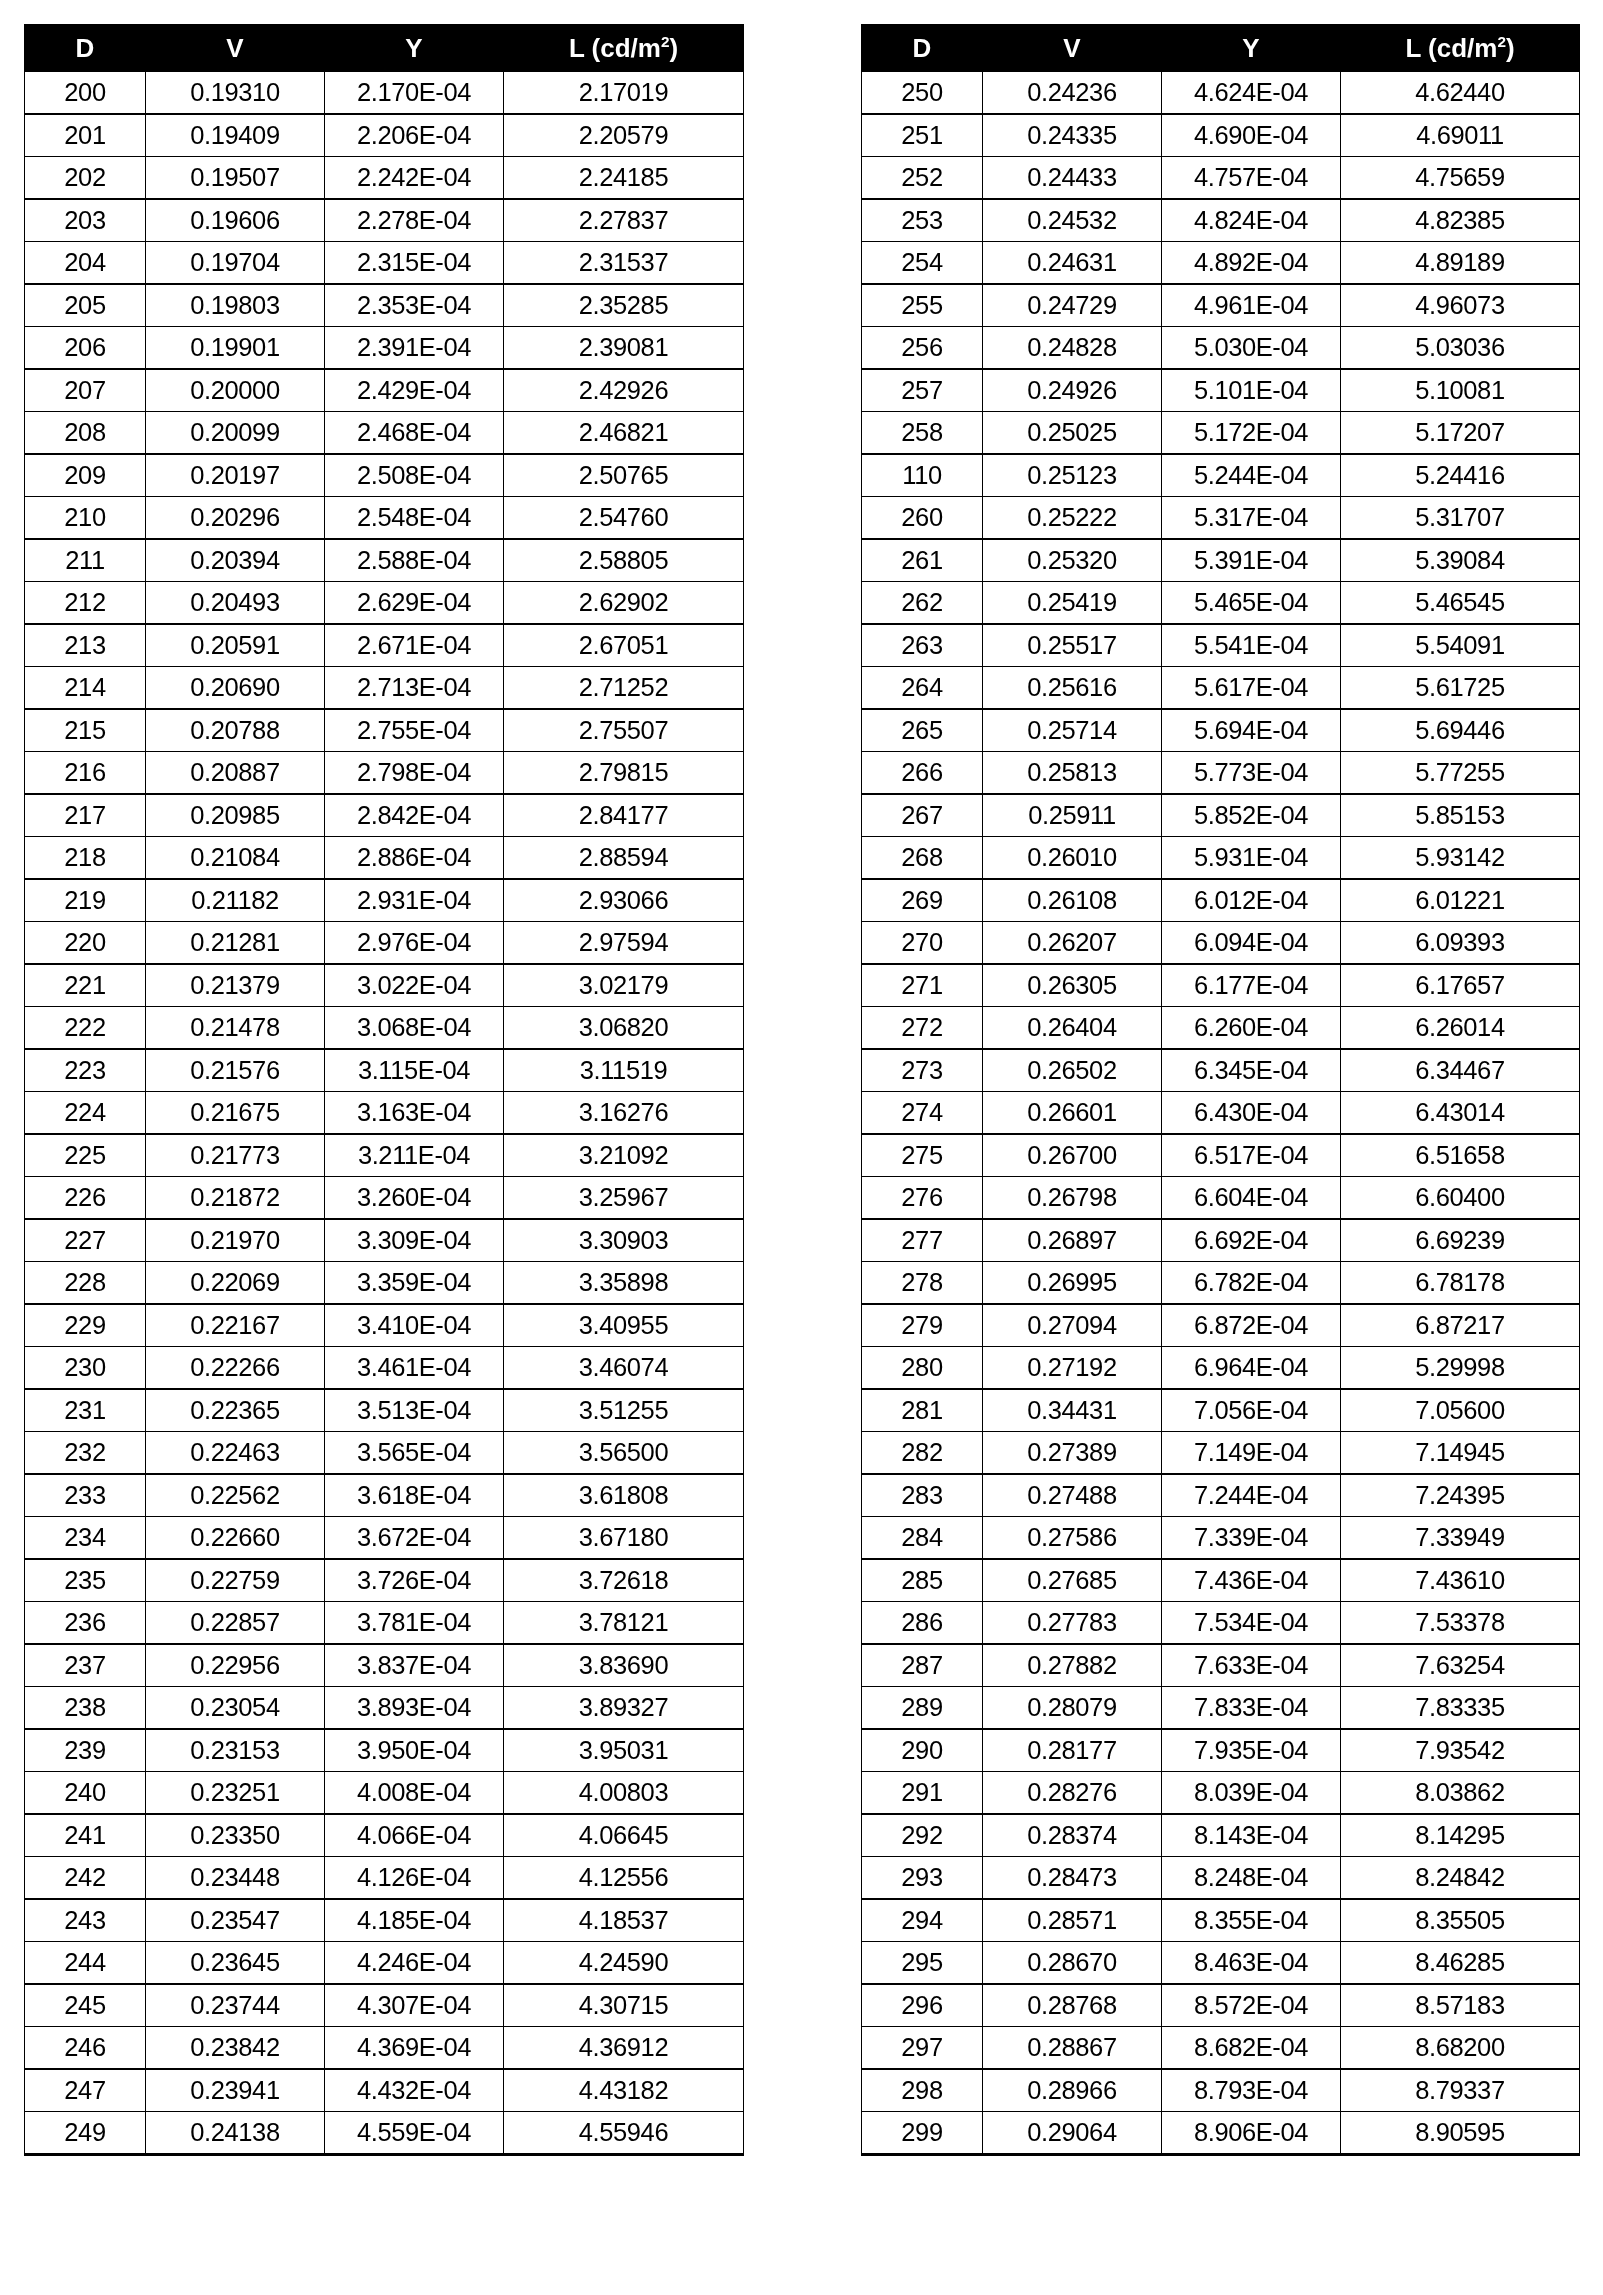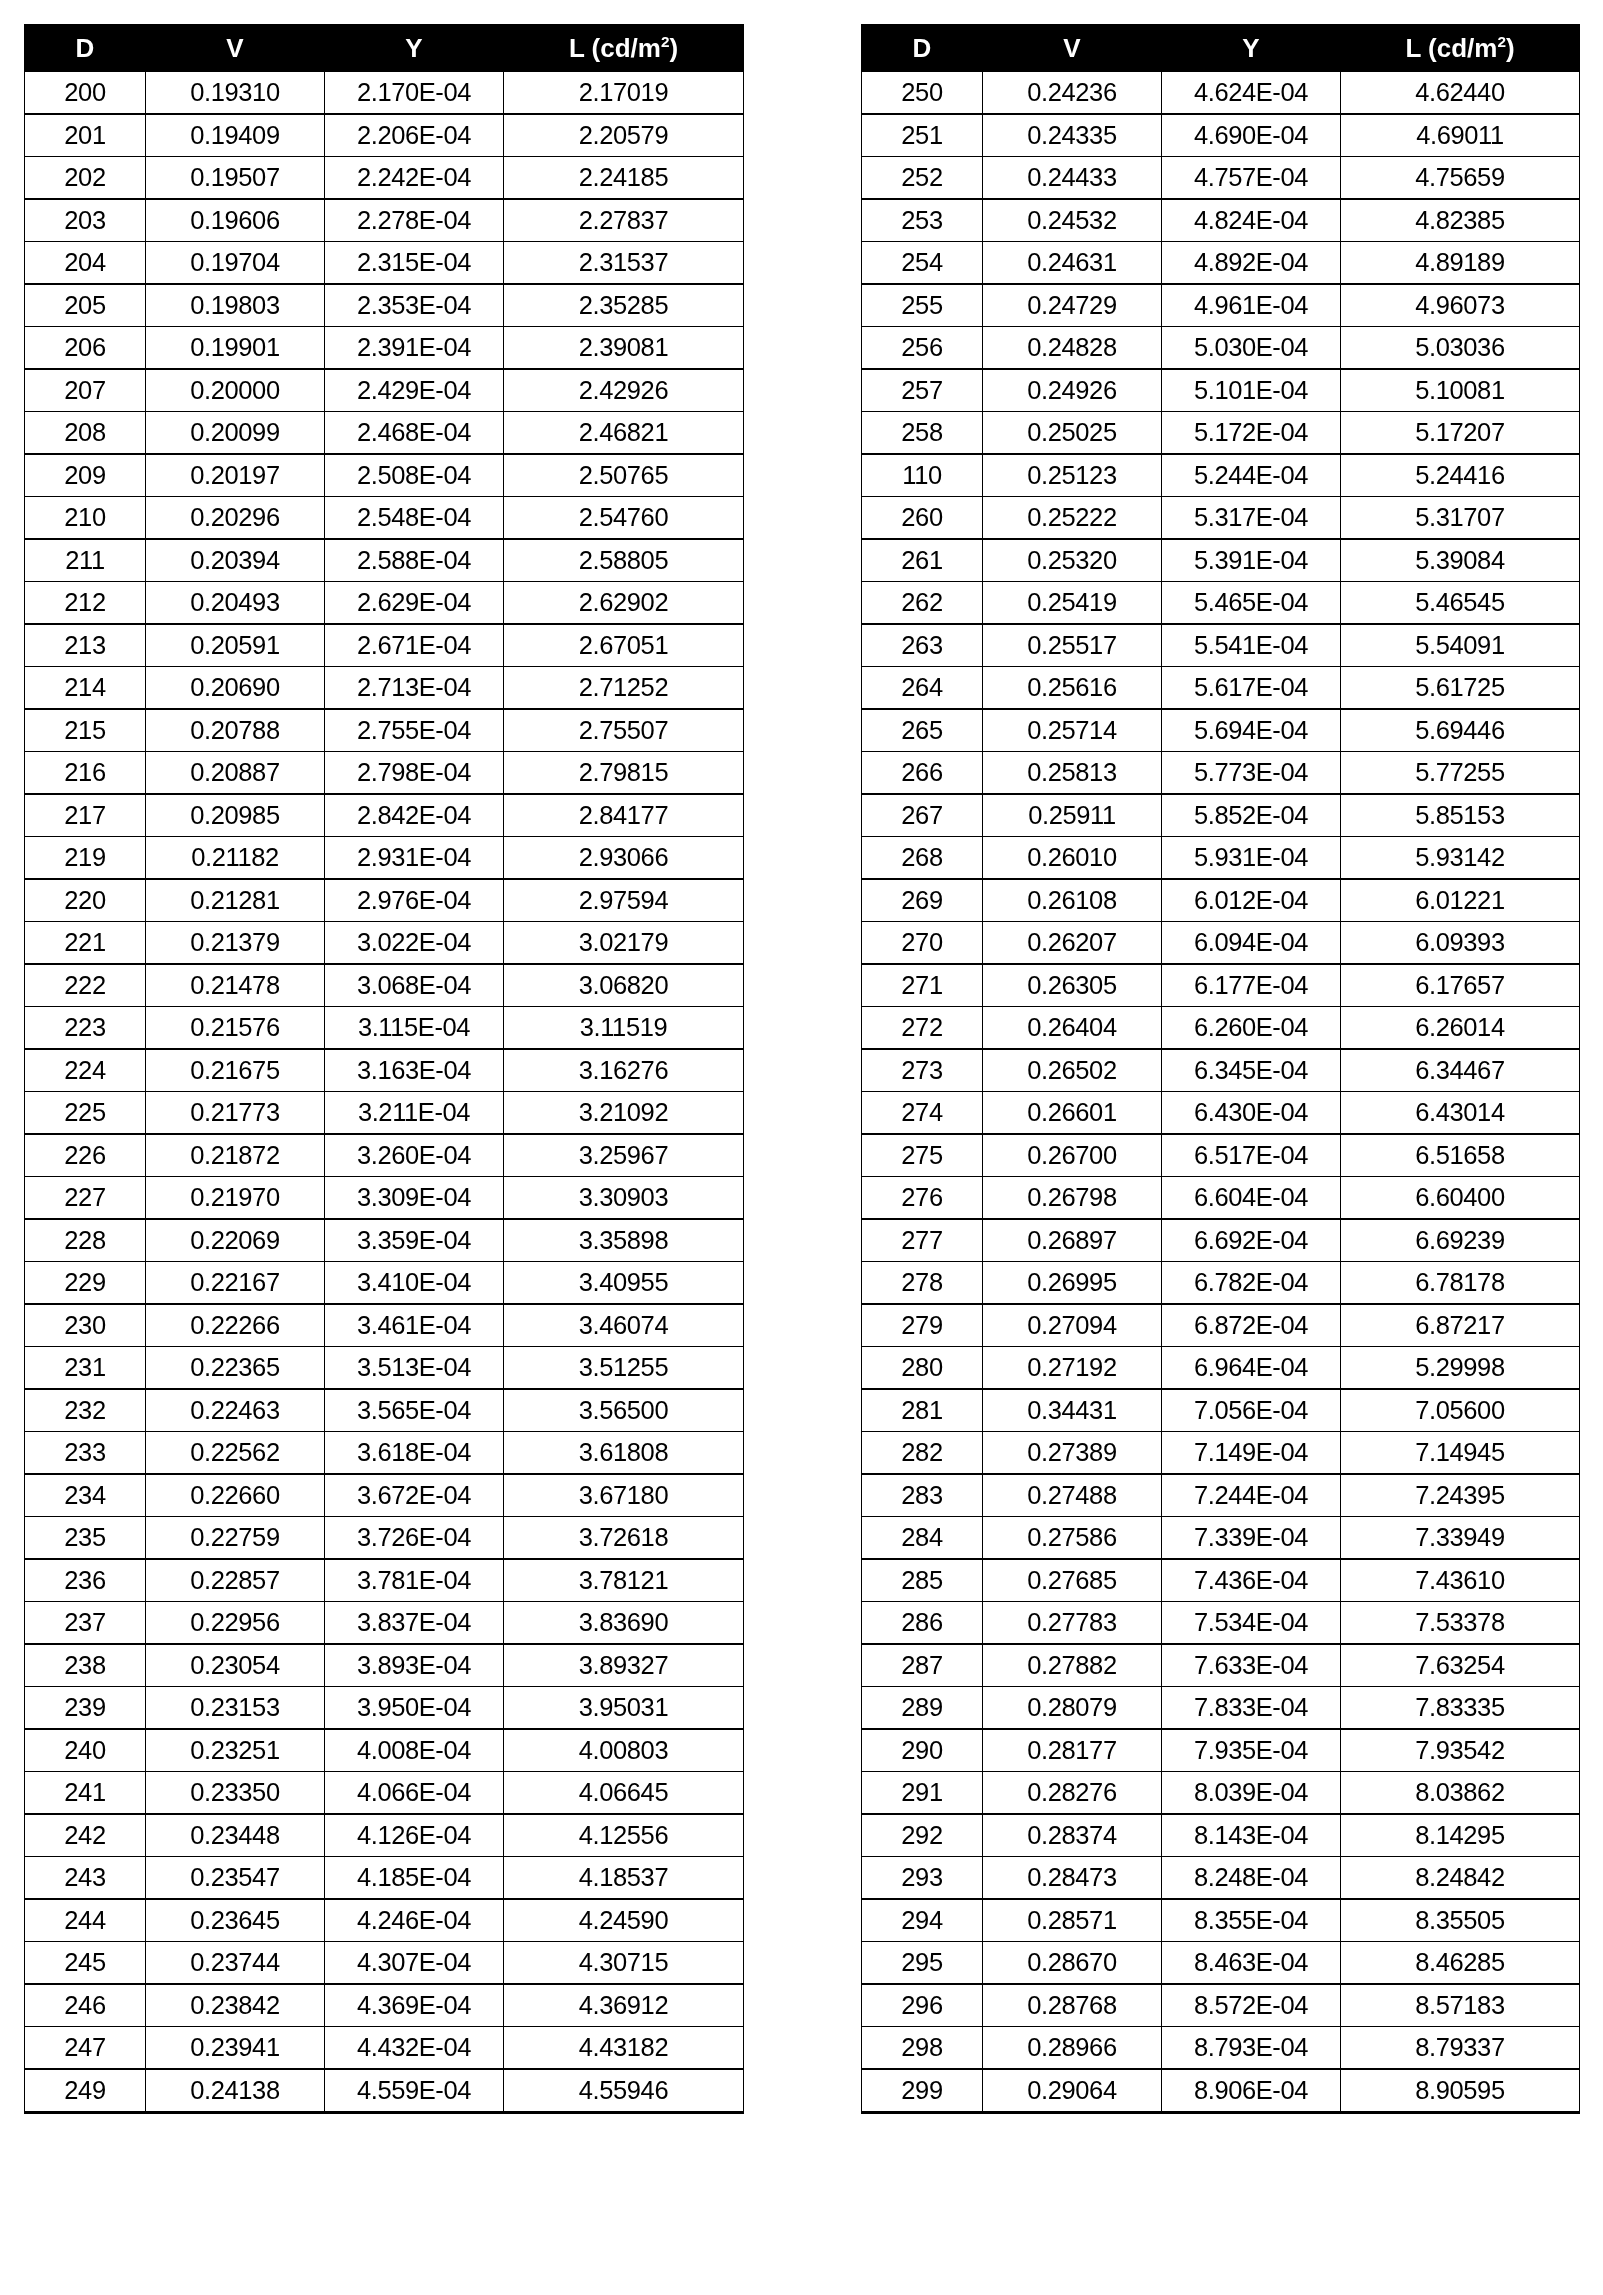--- a/index.html
+++ b/index.html
@@ -178,20 +178,26 @@
         <td>2.798E-04</td>
         <td>2.79815</td>
       </tr>
       <tr>
         <td>217</td>
         <td>0.20985</td>
         <td>2.842E-04</td>
         <td>2.84177</td>
       </tr>
       <tr>
+        <td>218</td>
+        <td>0.21084</td>
+        <td>2.886E-04</td>
+        <td>2.88594</td>
+      </tr>
+      <tr>
         <td>219</td>
         <td>0.21182</td>
         <td>2.931E-04</td>
         <td>2.93066</td>
       </tr>
       <tr>
         <td>220</td>
         <td>0.21281</td>
         <td>2.976E-04</td>
         <td>2.97594</td>
@@ -653,20 +659,26 @@
         <td>8.463E-04</td>
         <td>8.46285</td>
       </tr>
       <tr>
         <td>296</td>
         <td>0.28768</td>
         <td>8.572E-04</td>
         <td>8.57183</td>
       </tr>
       <tr>
+        <td>297</td>
+        <td>0.28867</td>
+        <td>8.682E-04</td>
+        <td>8.68200</td>
+      </tr>
+      <tr>
         <td>298</td>
         <td>0.28966</td>
         <td>8.793E-04</td>
         <td>8.79337</td>
       </tr>
       <tr>
         <td>299</td>
         <td>0.29064</td>
         <td>8.906E-04</td>
         <td>8.90595</td>

